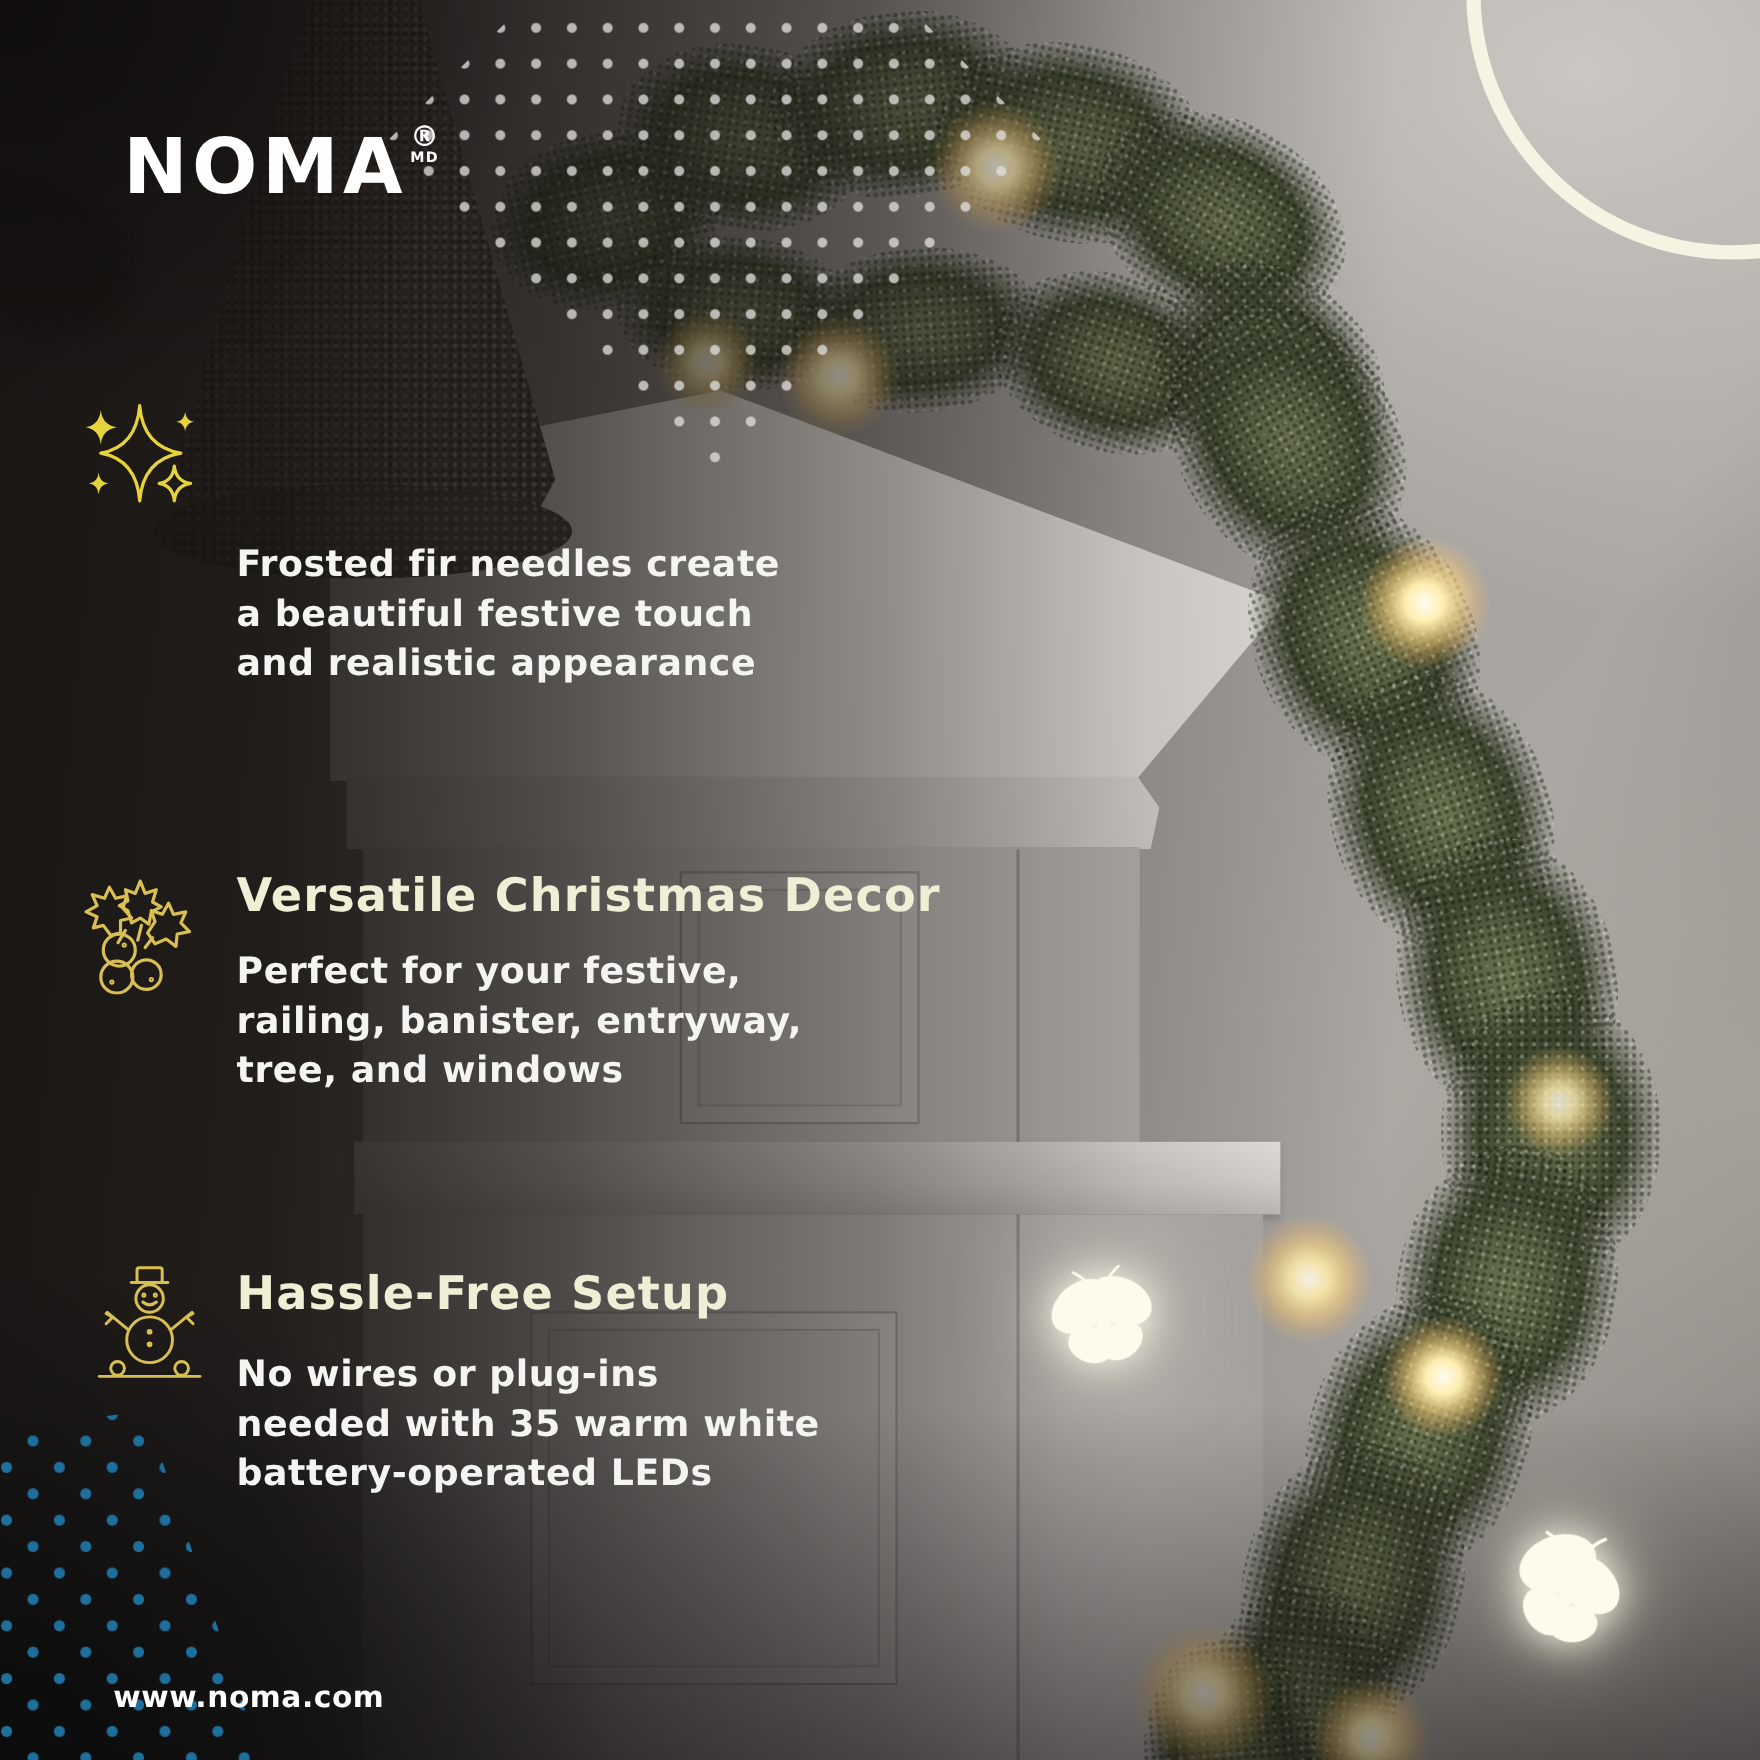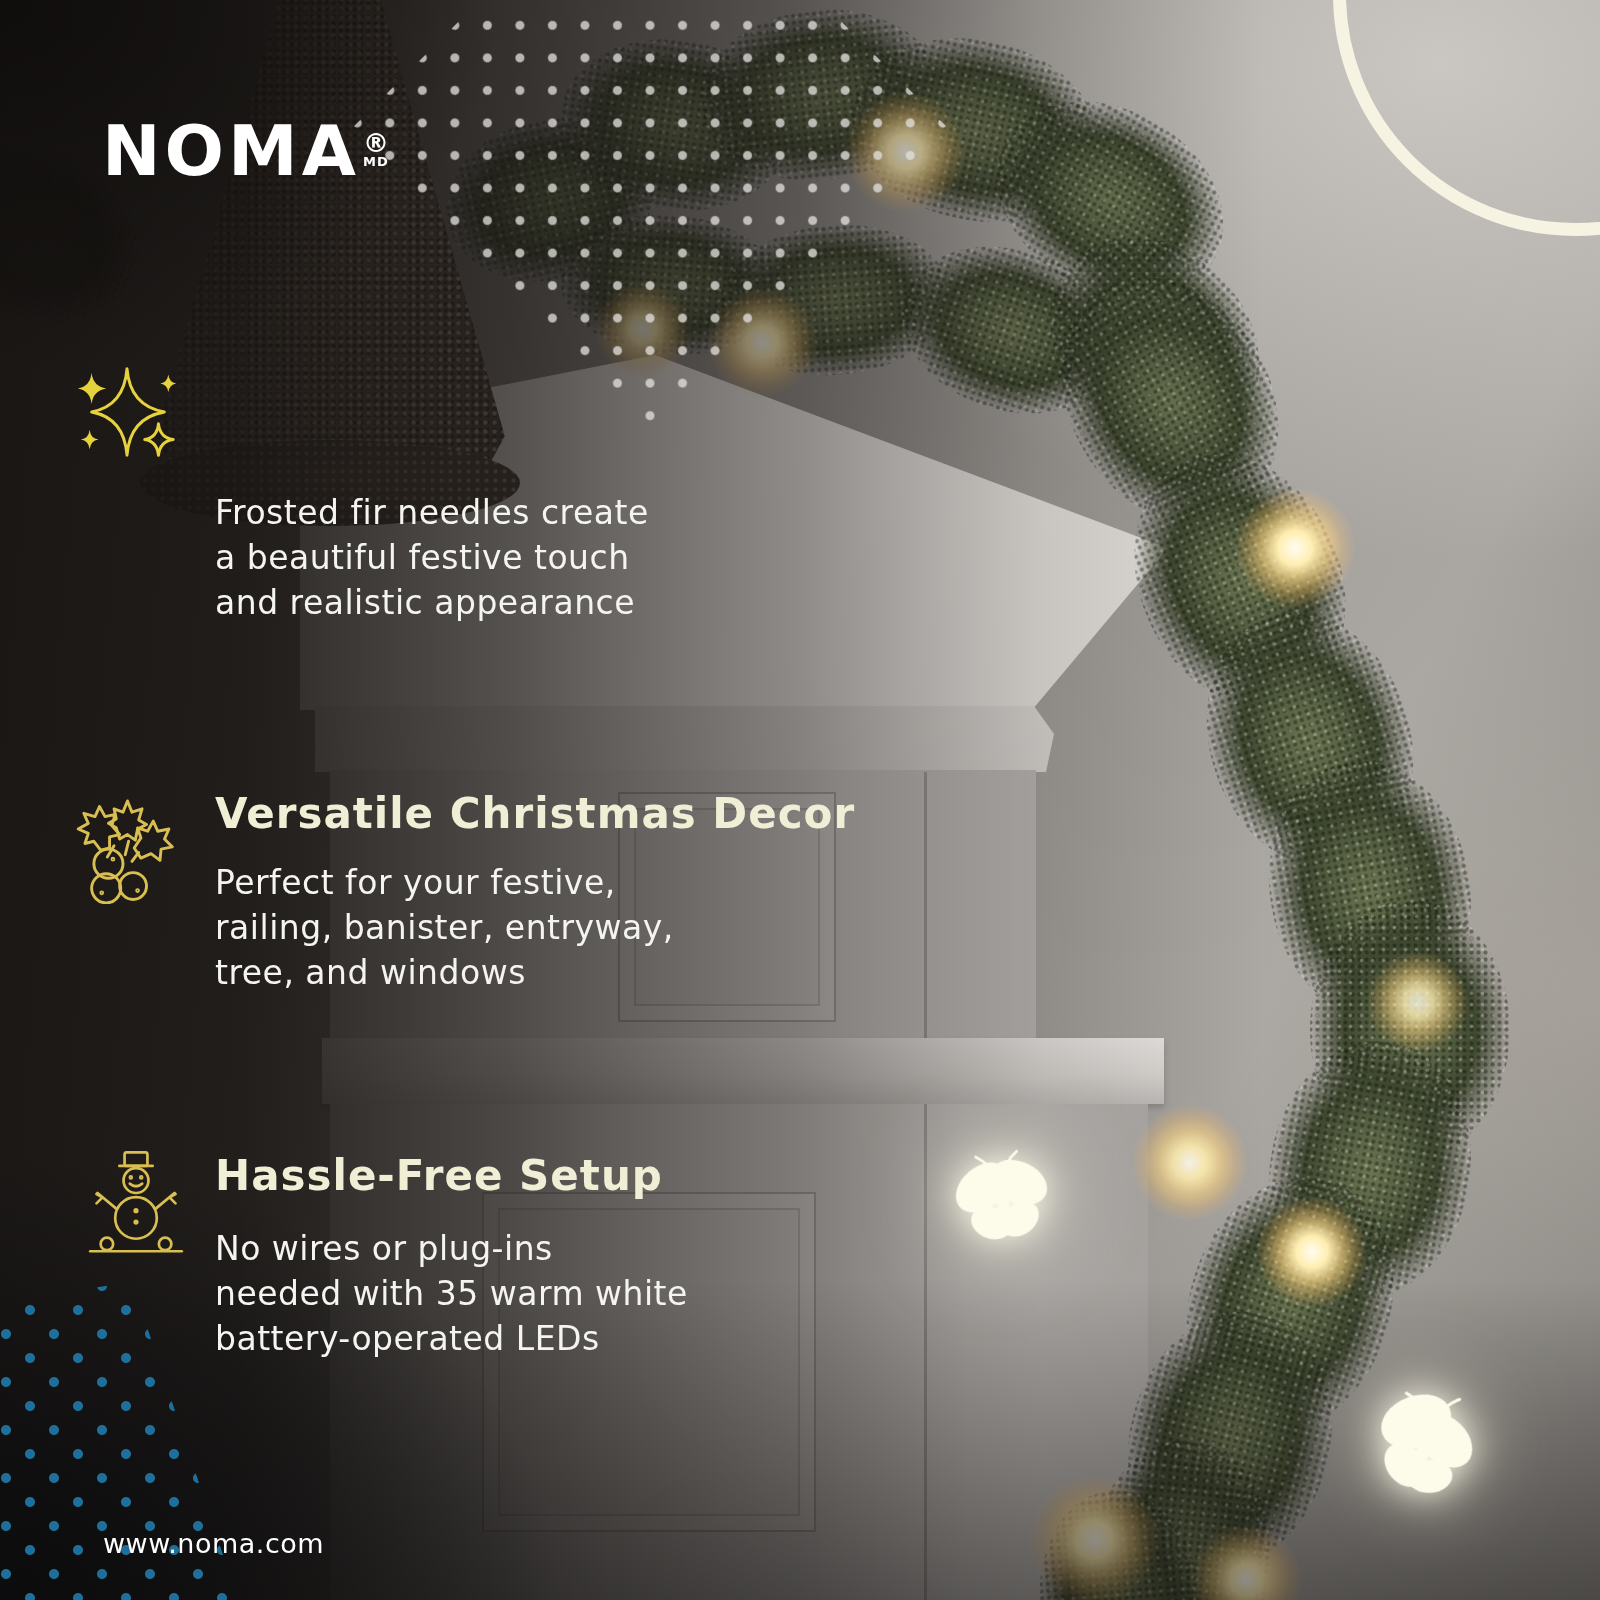--- a/index.html
+++ b/index.html
@@ -112,36 +112,36 @@
     background-position:6px 6px,30px 30px;
   }
   .circle-arc{
     left:1333px;top:-248px;width:458px;height:458px;border-radius:50%;
     border:13px solid #f6f3e2;
   }
 
   .butterfly{filter:drop-shadow(0 0 18px rgba(255,252,235,.95)) drop-shadow(0 0 40px rgba(255,250,220,.55));}
 
   
-  .logo{left:102px;top:116px;display:flex;align-items:center;color:#fff;}
+  .logo{left:112px;top:116px;display:flex;align-items:flex-start;color:#fff;}
   .logo-text{font-size:70px;font-weight:800;letter-spacing:4px;line-height:1;}
   .logo-marks{display:flex;flex-direction:column;align-items:center;margin-left:3px;margin-top:-2px;}
   .logo-reg{font-size:26px;font-weight:700;line-height:.9;}
   .logo-md{font-size:13px;font-weight:700;letter-spacing:1px;line-height:1;}
 
   .feature-title{
     margin:0;color:#f1eed6;font-size:42px;font-weight:700;letter-spacing:1px;line-height:1.33;
   }
   .feature-body{
-    margin:0;color:#f4f4f1;font-size:33px;font-weight:400;letter-spacing:.5px;line-height:1.37;
+    margin:0;color:#f4f4f1;font-size:33px;font-weight:700;letter-spacing:.5px;line-height:1.37;
   }
   .feature-title span,.feature-body span{display:block;}
   .icon-box svg{display:block;width:100%;height:100%;}
 
-  .website{left:103px;top:1528px;color:#ffffff;font-size:27px;font-weight:400;letter-spacing:.5px;}
+  .website{left:103px;top:1528px;color:#ffffff;font-size:27px;font-weight:700;letter-spacing:.5px;}
 </style>
 </head>
 <body>
 
 <div class="canvas">
 
   <div class="abs wall"></div>
 
   <div class="abs mantel-top"></div>
   <div class="abs mantel-crown"></div>

